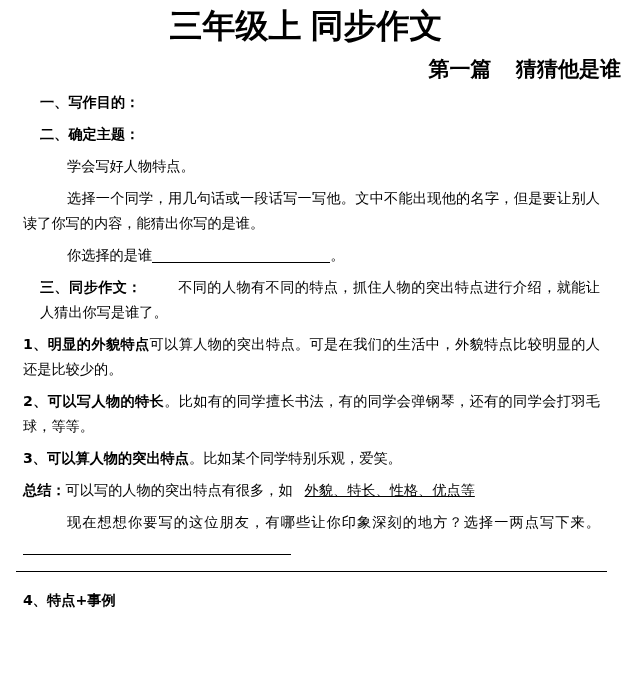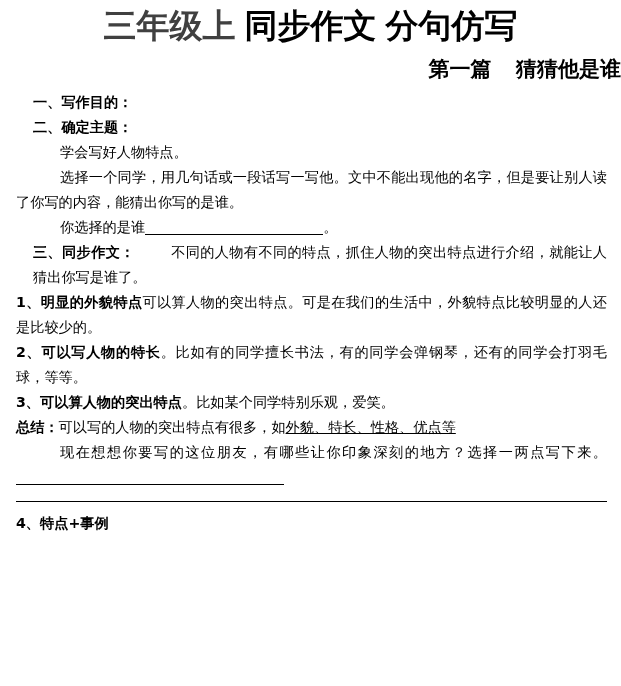--- a/index.html
+++ b/index.html
@@ -30,21 +30,21 @@
     margin-top: 4px;
     padding: 0 4px;
   }
   .banner span {
     font-weight: bold;
     font-size: 33px;
     letter-spacing: 0px;
     font-family: "DejaVu Sans", "Liberation Sans", sans-serif;
   }
   .banner .black {
-    color: #404040;
+    color: #000000;
   }
   .banner .red {
     color: #000000;
   }
   .banner .sp {
     display: inline-block;
     width: 9px;
   }
   
   .subtitle {
@@ -60,34 +60,35 @@
     width: 10px;
   }
   
   .body {
     font-size: 14.2px;
     line-height: 25px;
     padding: 0 14px 0 16px;
     font-family: "DejaVu Sans", "Liberation Sans", sans-serif;
   }
   .p {
-    margin: 0;
+    margin: 7px;
     text-align: justify;
   }
   .indent2 {
     text-indent: 44px;
   }
   .hang {
     padding-left: 17px;
   }
   .b {
     font-weight: bold;
   }
   .u {
     text-decoration: underline;
+    padding-left: 12px;
   }
   .blank {
     display: inline-block;
     border-bottom: 1px solid #000;
     height: 15px;
     vertical-align: -3px;
   }
   .rule {
     border: none;
     border-top: 1px solid #000;
@@ -103,21 +104,20 @@
 </head>
 <body>
 
 <div class="page">
 
   <div class="banner">
     <span class="black">三年级上</span>
     <span class="sp"></span>
     <span class="red">同步作文</span>
     <span class="sp"></span>
-    <span class="red">分句仿写</span>
   </div>
 
   <div class="subtitle">
     <span>第一篇</span>
     <span class="gap"></span>
     <span>猜猜他是谁</span>
   </div>
 
   <div class="body">
 

